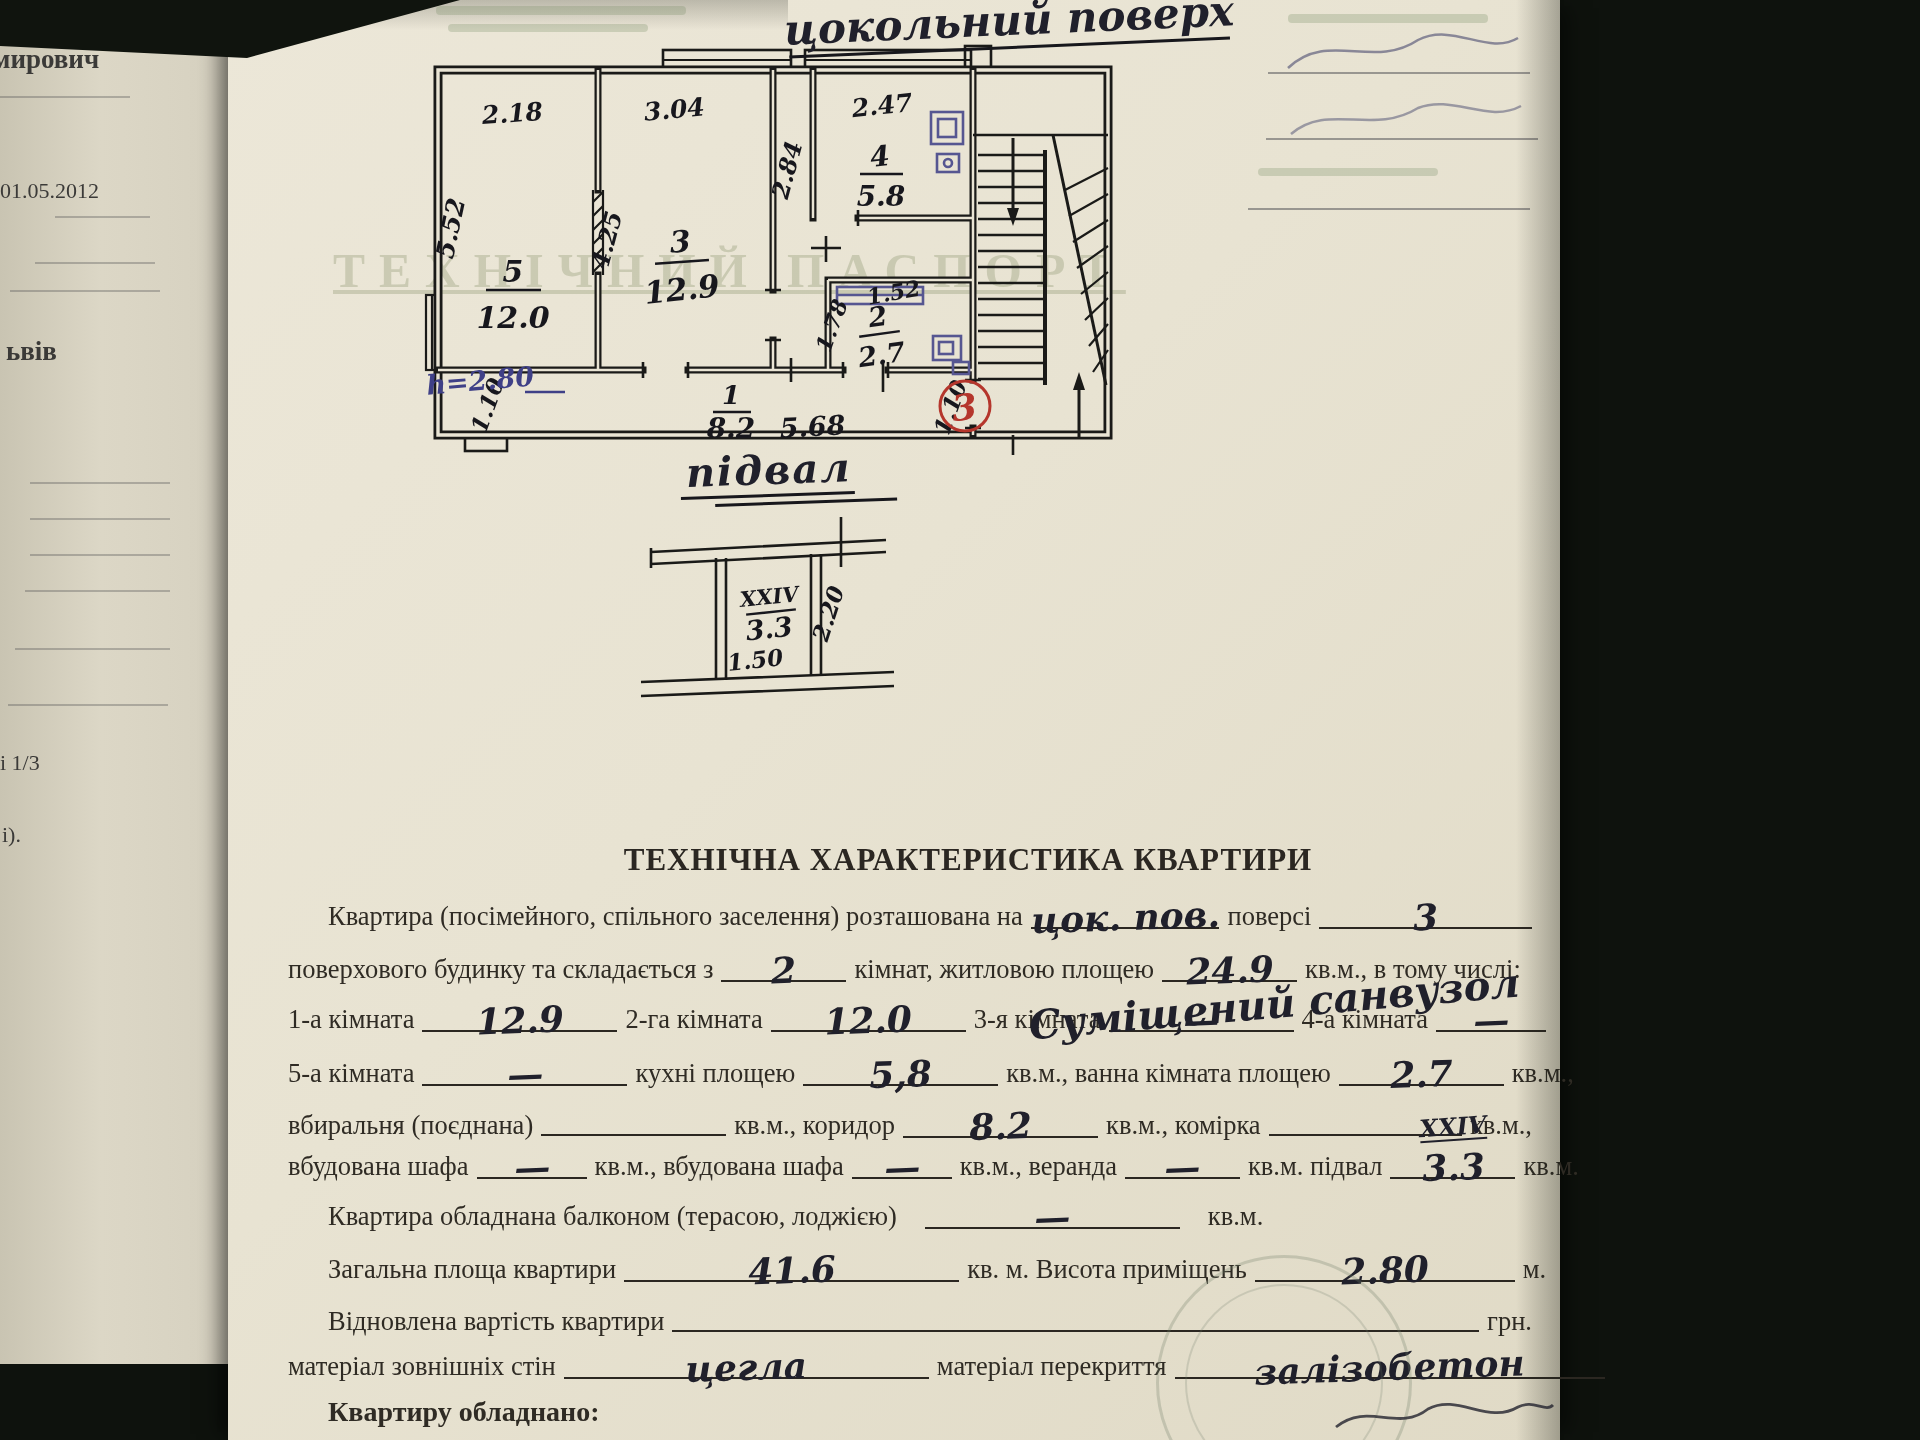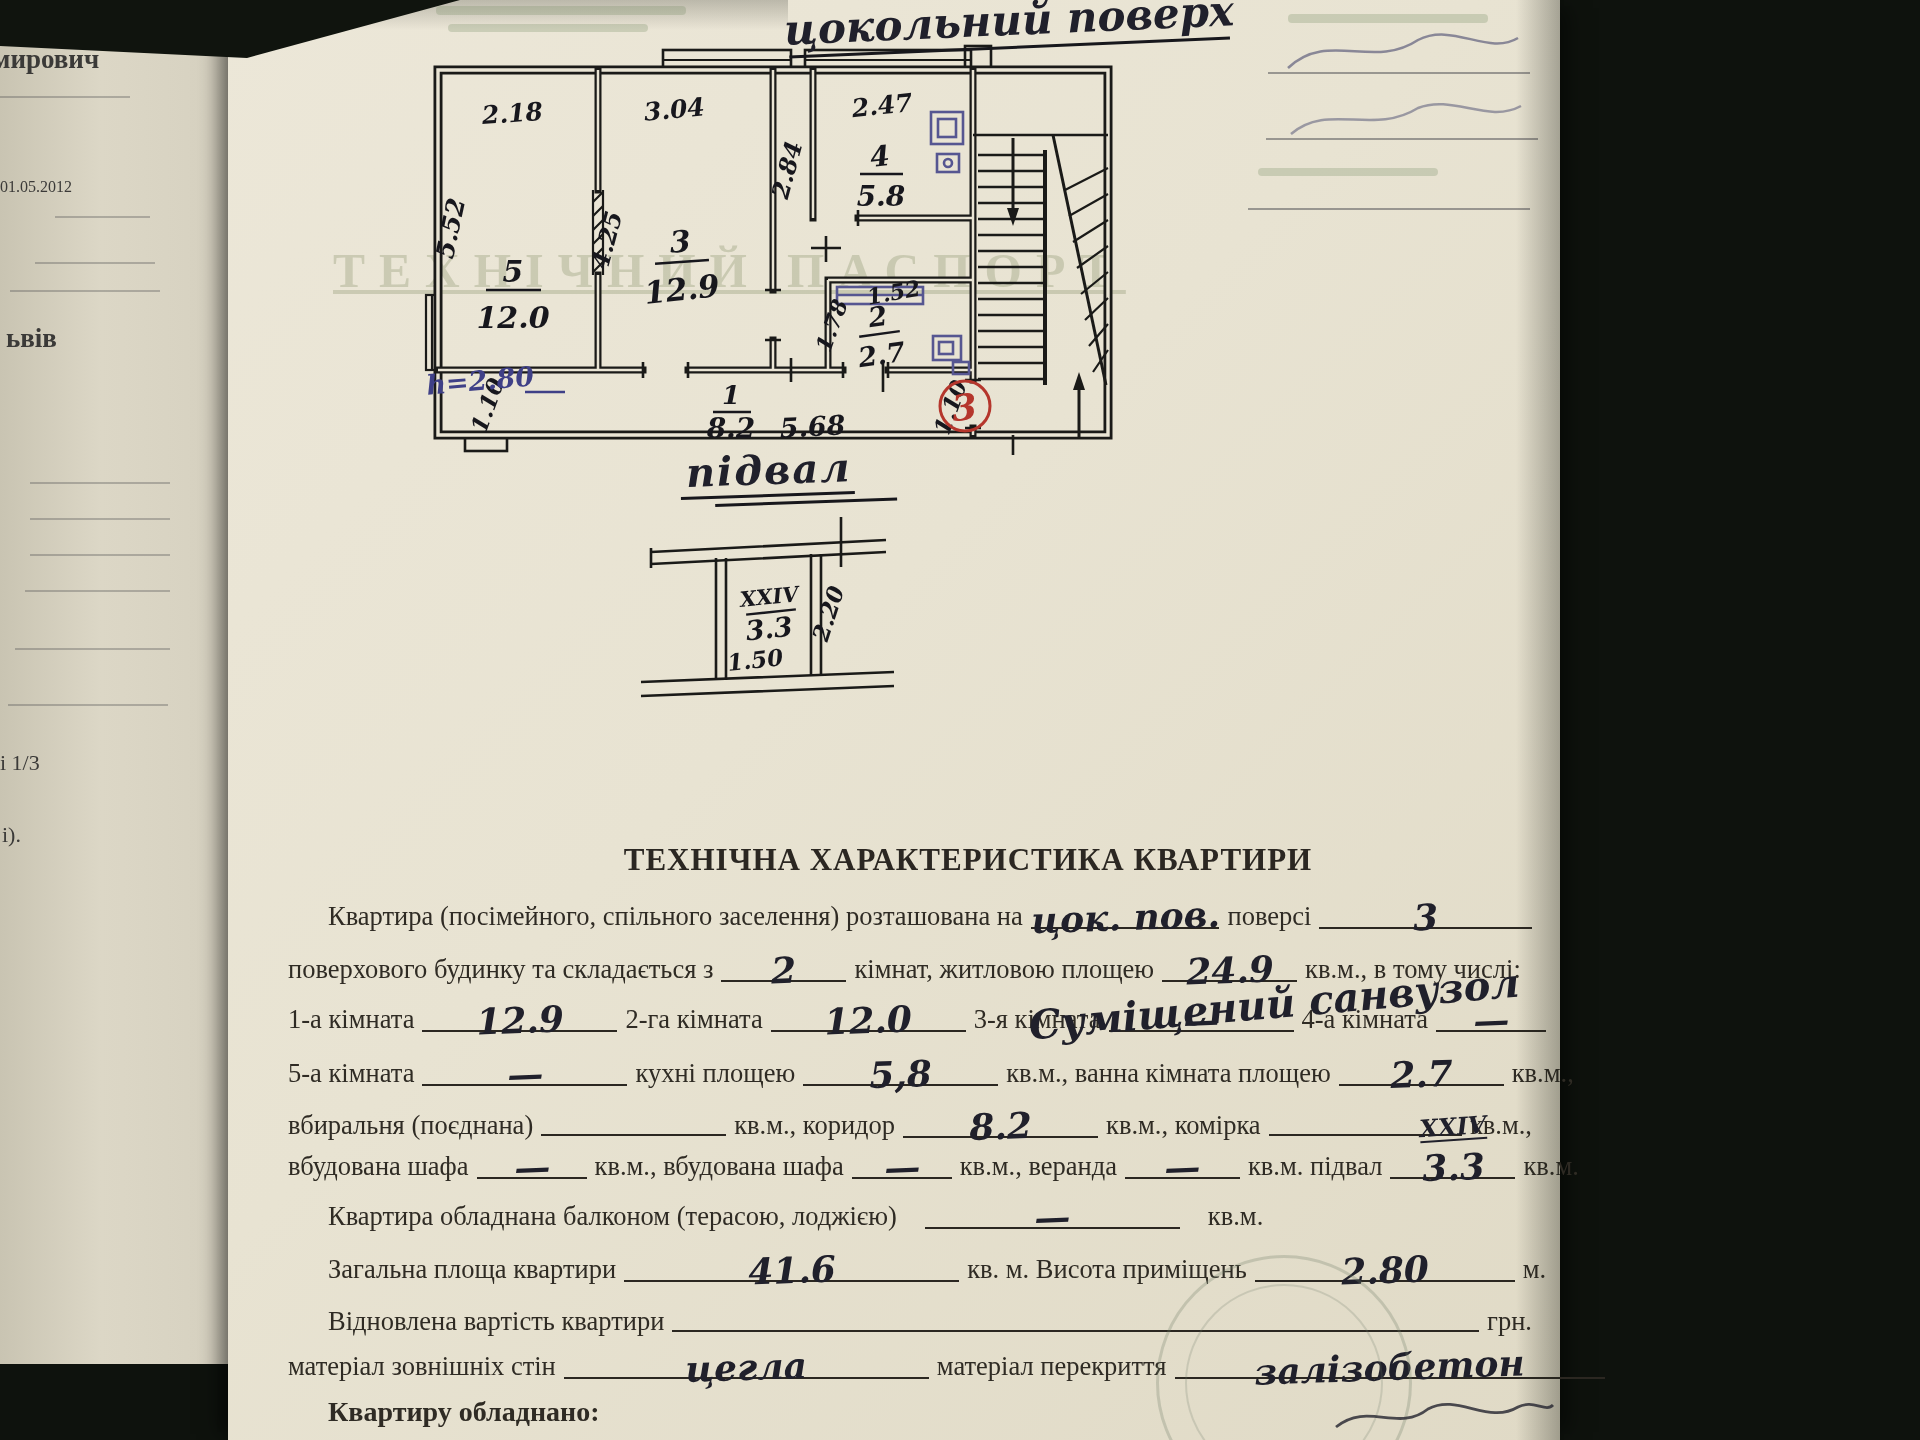--- a/index.html
+++ b/index.html
@@ -71,22 +71,22 @@
 </head>
 <body>
 
 <div class="stage">
 
   <div class="left-page">
     <div class="lp-cellA"></div>
     <div class="lp-cellB"></div>
     <span class="lp-frag" style="left:18px;top:0;font-size:19px;">П. І. П.</span>
     <span class="lp-frag" style="left:-8px;top:44px;font-size:27px;font-weight:bold;">мирович</span>
-    <span class="lp-frag" style="left:0;top:178px;font-size:16px;">01.05.2012</span>
-    <span class="lp-frag" style="left:6px;top:323px;font-size:27px;font-weight:bold;text-align:center;">ьвів</span>
+    <span class="lp-frag" style="left:0;top:178px;font-size:22px;">01.05.2012</span>
+    <span class="lp-frag" style="left:6px;top:336px;font-size:27px;font-weight:bold;text-align:center;">ьвів</span>
     <span class="lp-frag" style="left:0;top:750px;font-size:22px;">і 1/3</span>
     <span class="lp-frag" style="left:2px;top:822px;font-size:22px;">і).</span>
     <div class="lp-line" style="left:0;top:96px;width:130px;"></div>
     <div class="lp-line" style="left:55px;top:216px;width:95px;"></div>
     <div class="lp-line" style="left:35px;top:262px;width:120px;"></div>
     <div class="lp-line" style="left:10px;top:290px;width:150px;"></div>
     <div class="lp-line" style="left:30px;top:482px;width:140px;"></div>
     <div class="lp-line" style="left:30px;top:518px;width:140px;"></div>
     <div class="lp-line" style="left:30px;top:554px;width:140px;"></div>
     <div class="lp-line" style="left:25px;top:590px;width:145px;"></div>

